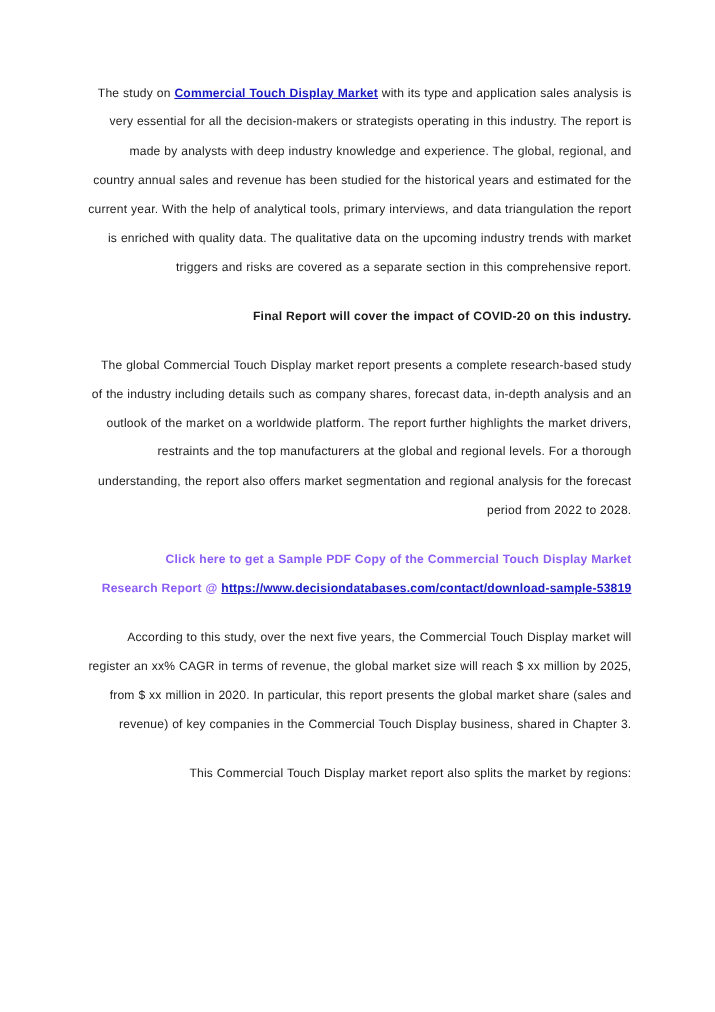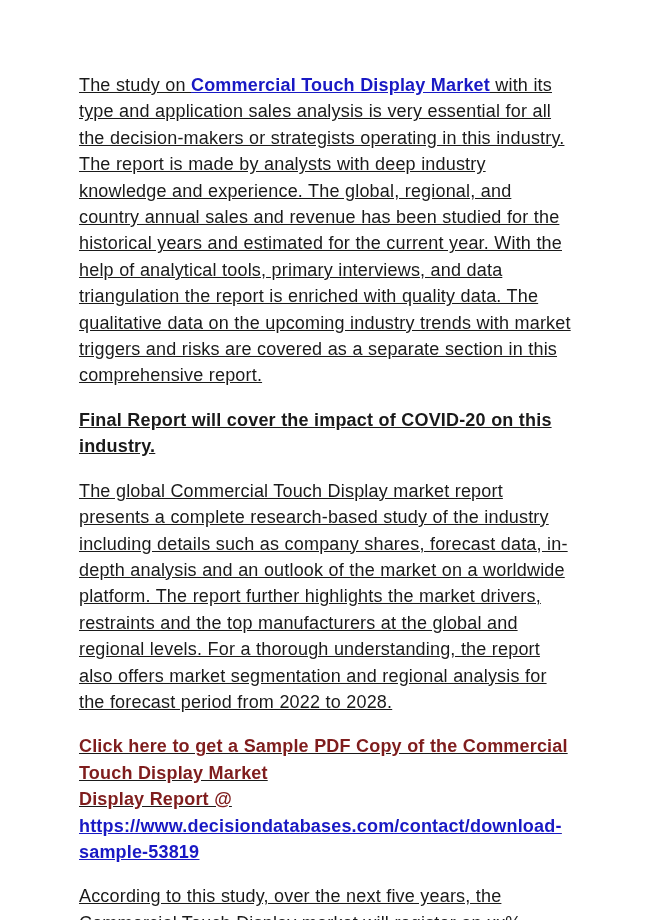--- a/index.html
+++ b/index.html
@@ -21,35 +21,34 @@
     box-sizing: border-box;
   }
   .doc-body {
     position: absolute;
     left: 79px;
     top: 72px;
     width: 495px;
   }
   p.para {
     margin: 0 0 18px 0;
-    font-size: 18px;
+    font-size: 11px;
     line-height: 26.4px;
     color: #1a1a1a;
     font-family: "Liberation Sans", sans-serif;
     letter-spacing: 0.18px;
-    text-align: left;
+    text-align: right;
     word-spacing: 0.2px;
-    text-decoration: underline;
   }
   p.para:last-child {
     margin-bottom: 0;
   }
   .b {
     font-weight: bold;
-    color: #7f1d1d;
+    color: #8b5cf6;
   }
   .link {
     color: #1919c4;
     font-weight: bold;
     text-decoration: underline;
     cursor: pointer;
   }
   .para-bold {
     font-weight: bold;
     color: #111111;
@@ -67,21 +66,21 @@
 
     <p class="para para-bold">
       <span>Final Report will cover the impact of COVID-20 on this industry.</span>
     </p>
 
     <p class="para">
       <span>The global Commercial Touch Display market report presents a complete research-based study of the industry including details such as company shares, forecast data, in-depth analysis and an outlook of the market on a worldwide platform. The report further highlights the market drivers, restraints and the top manufacturers at the global and regional levels. For a thorough understanding, the report also offers market segmentation and regional analysis for the forecast period from 2022 to 2028.</span>
     </p>
 
     <p class="para">
-      <span class="b">Click here to get a Sample PDF Copy of the Commercial Touch Display Market</span><br><span class="b">Display Report @ </span><a class="link">https://www.decisiondatabases.com/contact/download-sample-53819</a>
+      <span class="b">Click here to get a Sample PDF Copy of the Commercial Touch Display Market</span><br><span class="b">Research Report @ </span><a class="link">https://www.decisiondatabases.com/contact/download-sample-53819</a>
     </p>
 
     <p class="para">
       <span>According to this study, over the next five years, the Commercial Touch Display market will register an xx% CAGR in terms of revenue, the global market size will reach $ xx million by 2025, from $ xx million in 2020. In particular, this report presents the global market share (sales and revenue) of key companies in the Commercial Touch Display business, shared in Chapter 3.</span>
     </p>
 
     <p class="para">
       <span>This Commercial Touch Display market report also splits the market by regions: </span>
     </p>
 

